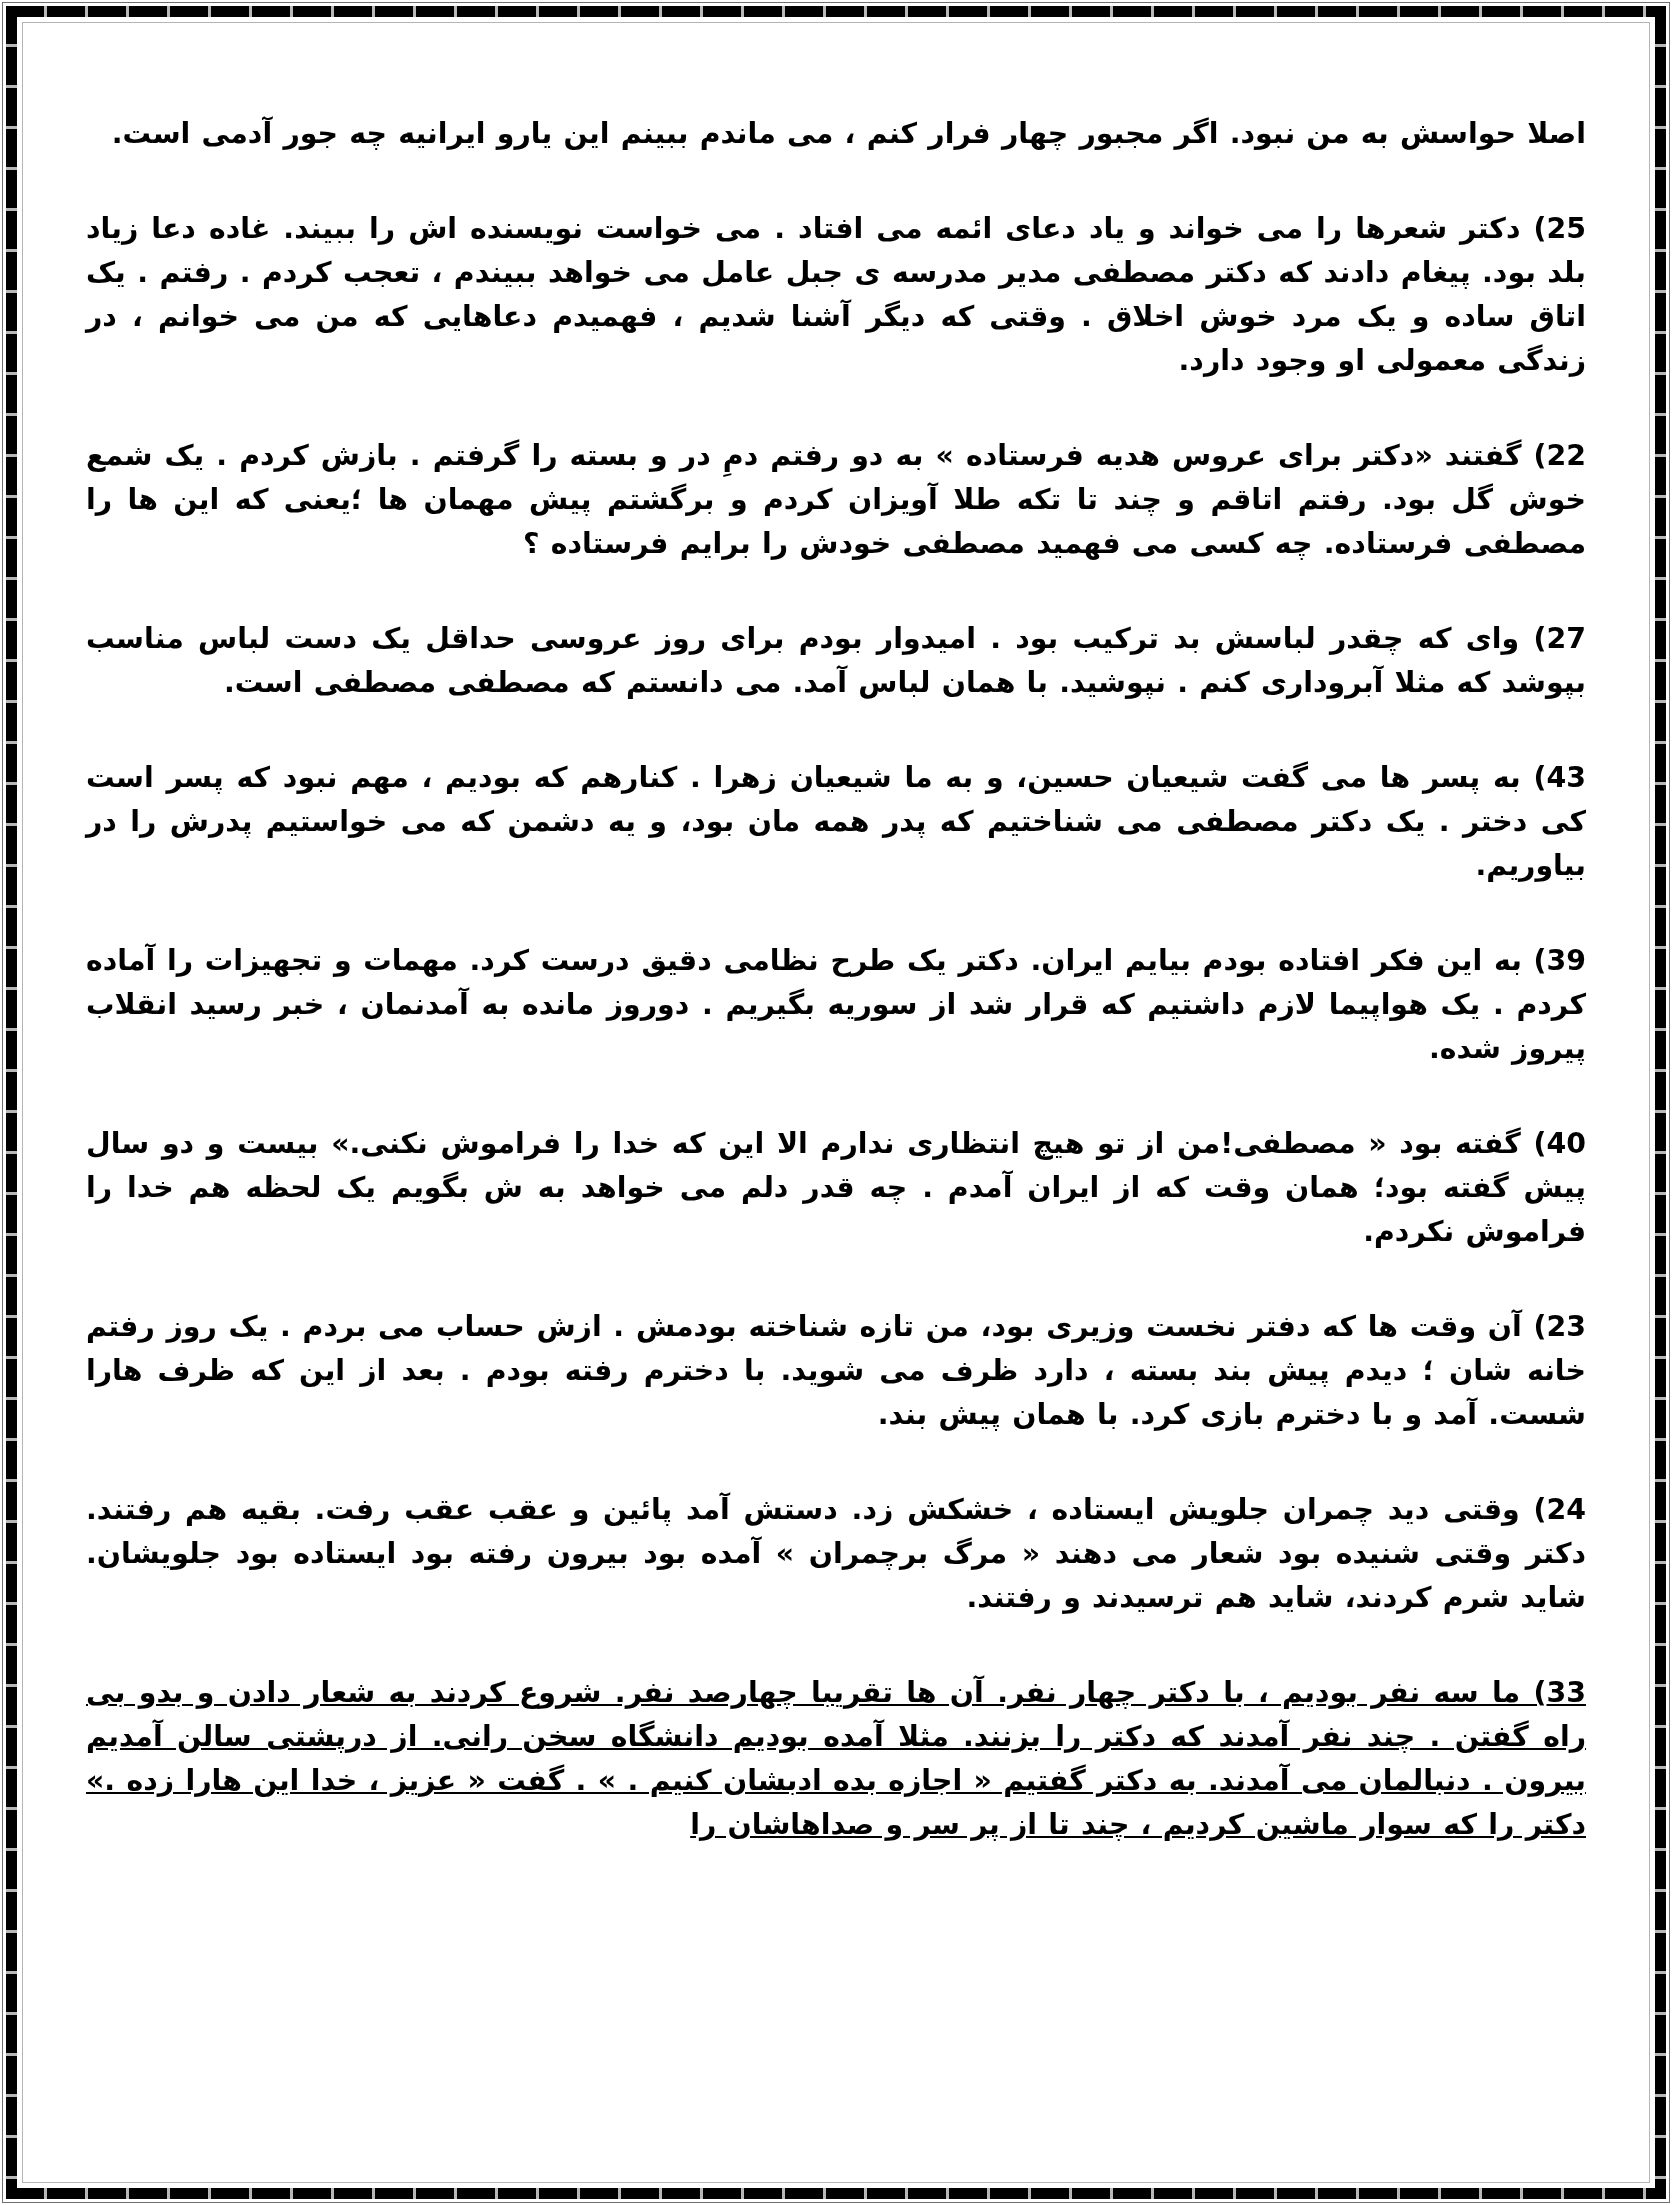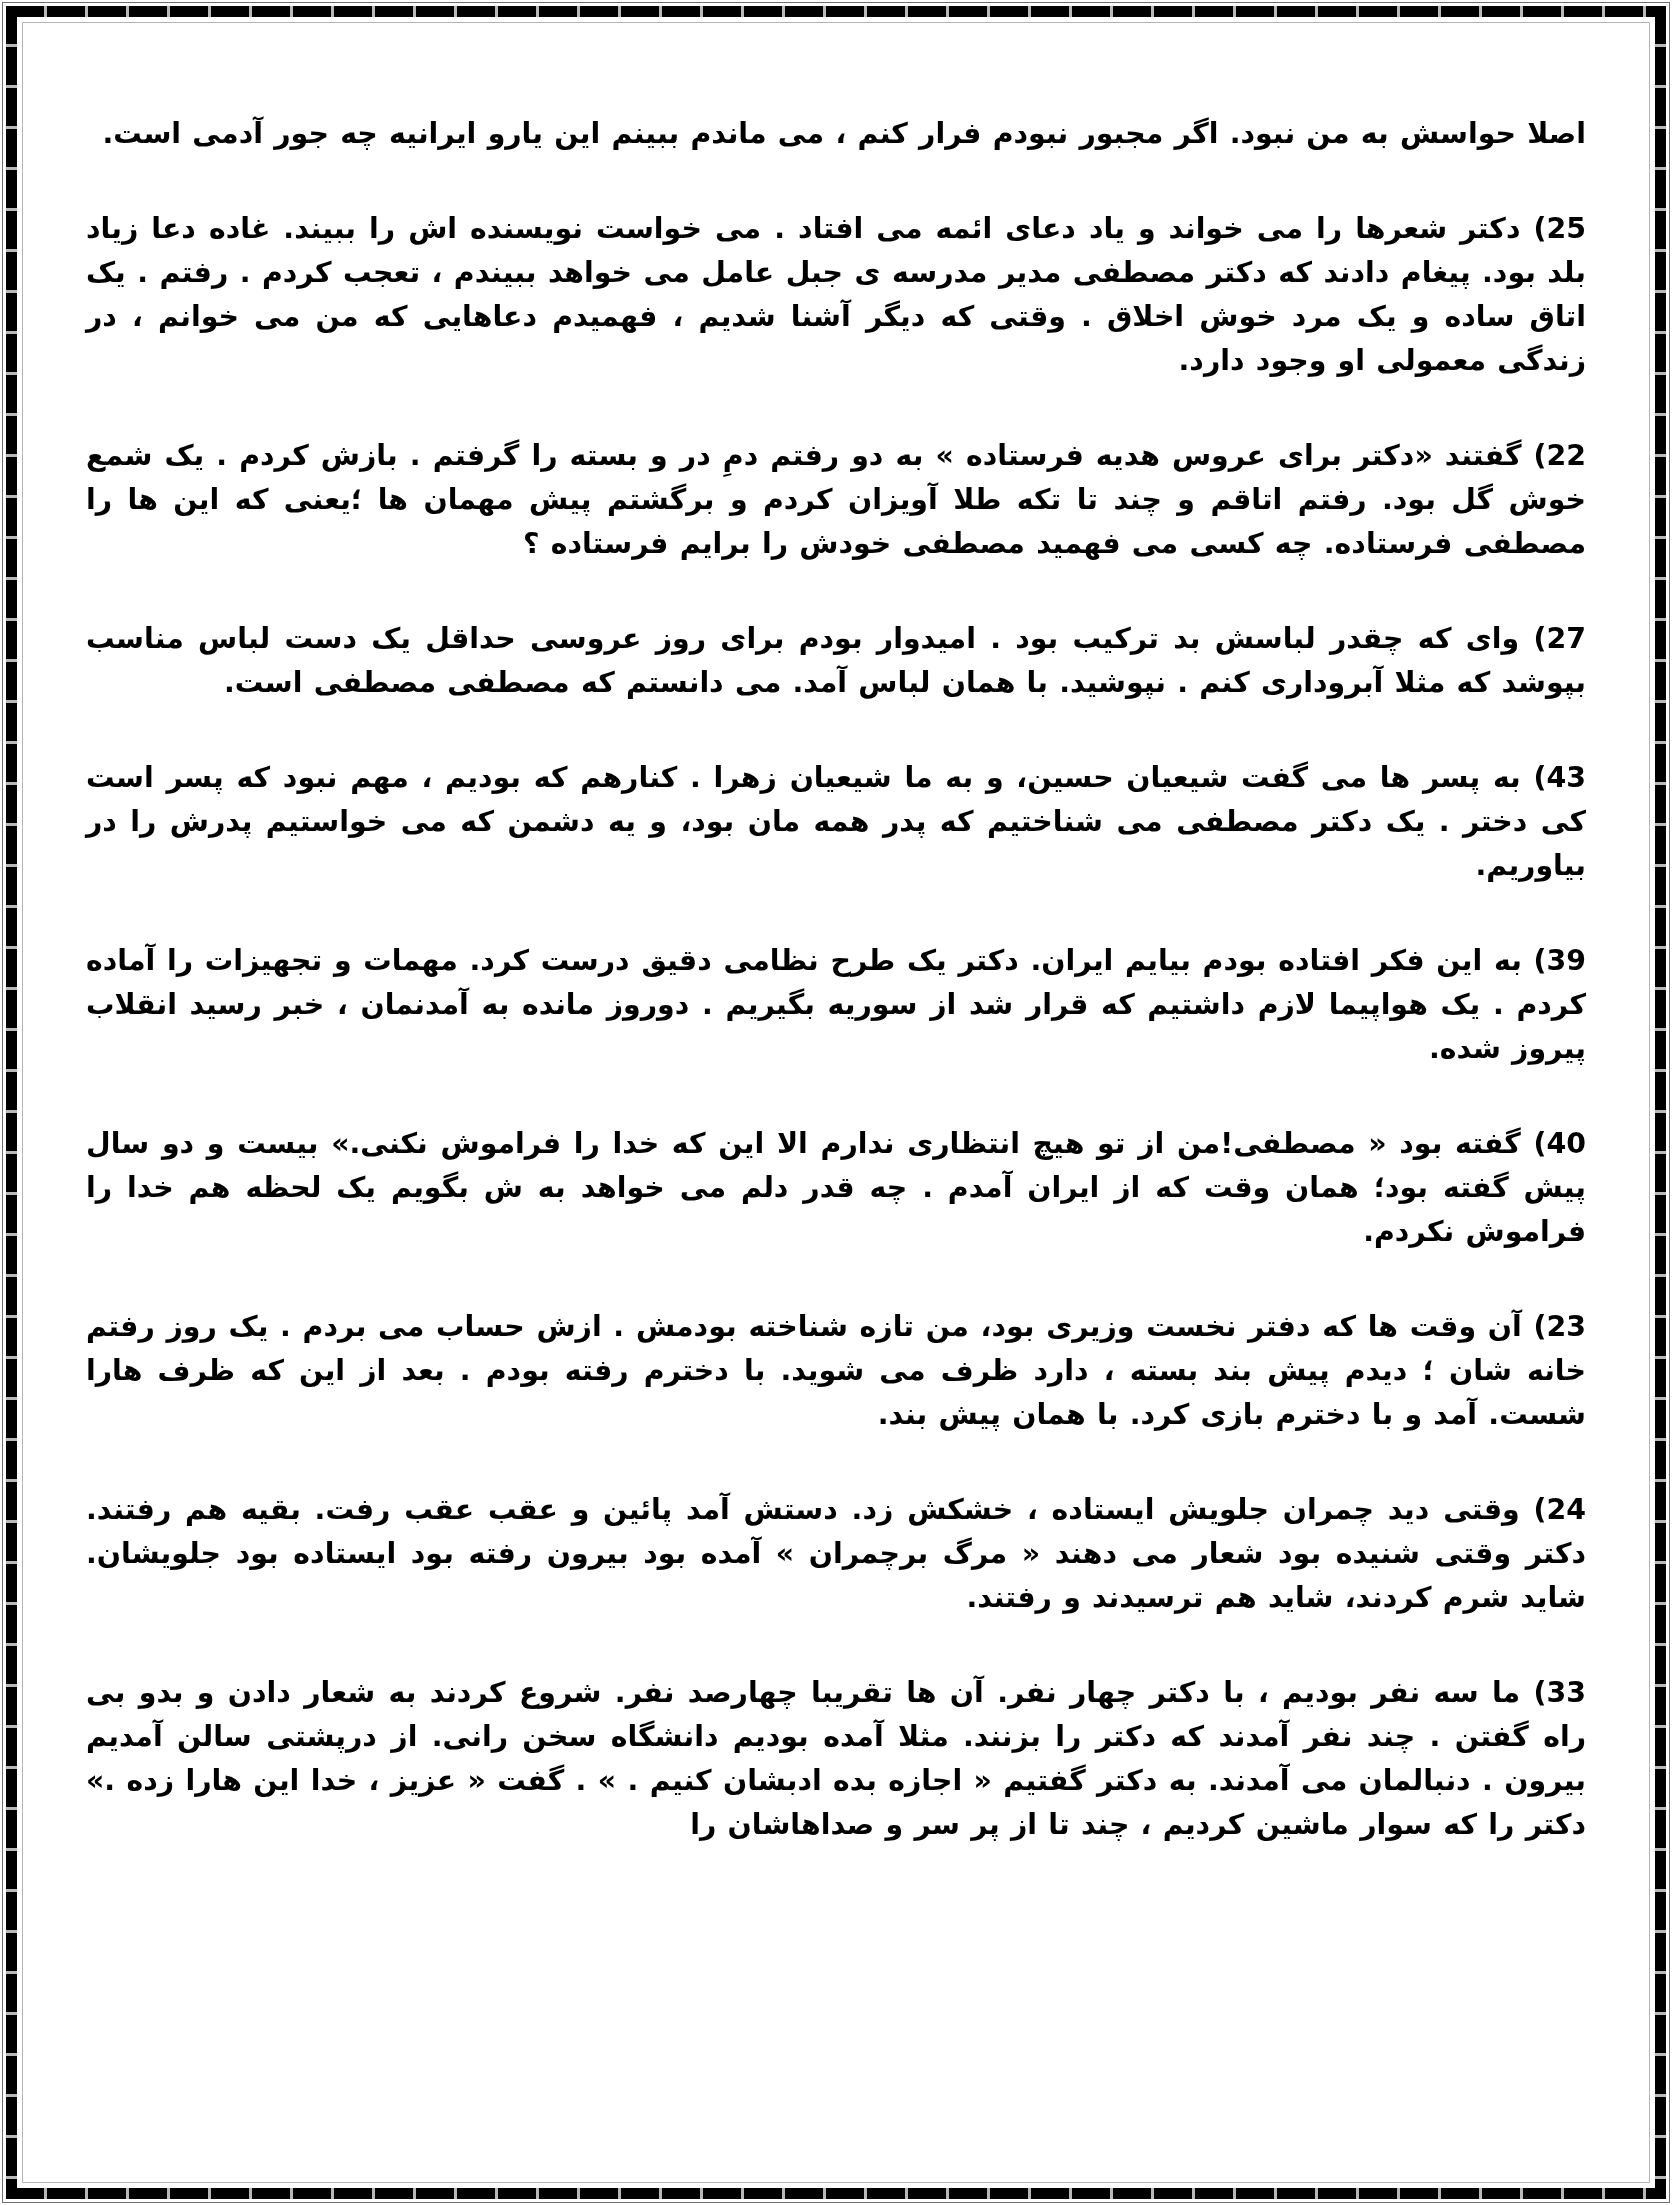--- a/index.html
+++ b/index.html
@@ -61,36 +61,36 @@
     color: #000000;
     font-weight: bold;
     font-size: 28.4px;
     line-height: 44px;
     overflow: hidden;
   }
   .para {
     margin: 0 0 51px 0;
     word-spacing: 1.4px;
   }
-  .para:last-child { margin-bottom: 12px; }
+  .para:last-child { margin-bottom: 12px; text-decoration: underline; }
 </style>
 </head>
 <body>
 
 <div class="page">
   <div class="frame-outer"></div>
   <div class="band band-top"></div>
   <div class="band band-bottom"></div>
   <div class="band band-left"></div>
   <div class="band band-right"></div>
   <div class="frame-inner"></div>
 
   <div class="content" dir="rtl">
 
-  <p class="para">اصلا حواسش به من نبود. اگر مجبور نبودم فرار کنم ، می ماندم ببینم این یارو ایرانیه چه جور آدمی است.</p>
+  <p class="para">اصلا حواسش به من نبود. اگر مجبور چهار فرار کنم ، می ماندم ببینم این یارو ایرانیه چه جور آدمی است.</p>
       <p class="para">25) دکتر شعرها را می خواند و یاد دعای ائمه می افتاد . می خواست نویسنده اش را ببیند. غاده دعا زیاد بلد بود. پیغام دادند که دکتر مصطفی مدیر مدرسه ی جبل عامل می خواهد ببیندم ، تعجب کردم . رفتم . یک اتاق ساده و یک مرد خوش اخلاق . وقتی که دیگر آشنا شدیم ، فهمیدم دعاهایی که من می خوانم ، در زندگی معمولی او وجود دارد.</p>
       <p class="para">22) گفتند «دکتر برای عروس هدیه فرستاده » به دو رفتم دمِ در و بسته را گرفتم . بازش کردم . یک شمع خوش گل بود. رفتم اتاقم و چند تا تکه طلا آویزان کردم و برگشتم پیش مهمان ها ؛یعنی که این ها را مصطفی فرستاده. چه کسی می فهمید مصطفی خودش را برایم فرستاده ؟</p>
       <p class="para">27) وای که چقدر لباسش بد ترکیب بود . امیدوار بودم برای روز عروسی حداقل یک دست لباس مناسب بپوشد که مثلا آبروداری کنم . نپوشید. با همان لباس آمد. می دانستم که مصطفی مصطفی است.</p>
       <p class="para">43) به پسر ها می گفت شیعیان حسین، و به ما شیعیان زهرا . کنارهم که بودیم ، مهم نبود که پسر است کی دختر . یک دکتر مصطفی می شناختیم که پدر همه مان بود، و یه دشمن که می خواستیم پدرش را در بیاوریم.</p>
       <p class="para">39) به این فکر افتاده بودم بیایم ایران. دکتر یک طرح نظامی دقیق درست کرد. مهمات و تجهیزات را آماده کردم . یک هواپیما لازم داشتیم که قرار شد از سوریه بگیریم . دوروز مانده به آمدنمان ، خبر رسید انقلاب پیروز شده.</p>
       <p class="para">40) گفته بود « مصطفی!من از تو هیچ انتظاری ندارم الا این که خدا را فراموش نکنی.» بیست و دو سال پیش گفته بود؛ همان وقت که از ایران آمدم . چه قدر دلم می خواهد به ش بگویم یک لحظه هم خدا را فراموش نکردم.</p>
       <p class="para">23) آن وقت ها که دفتر نخست وزیری بود، من تازه شناخته بودمش . ازش حساب می بردم . یک روز رفتم خانه شان ؛ دیدم پیش بند بسته ، دارد ظرف می شوید. با دخترم رفته بودم . بعد از این که ظرف هارا شست. آمد و با دخترم بازی کرد. با همان پیش بند.</p>
       <p class="para">24) وقتی دید چمران جلویش ایستاده ، خشکش زد. دستش آمد پائین و عقب عقب رفت. بقیه هم رفتند. دکتر وقتی شنیده بود شعار می دهند « مرگ برچمران » آمده بود بیرون رفته بود ایستاده بود جلویشان. شاید شرم کردند، شاید هم ترسیدند و رفتند.</p>
       <p class="para">33) ما سه نفر بودیم ، با دکتر چهار نفر. آن ها تقریبا چهارصد نفر. شروع کردند به شعار دادن و بدو بی راه گفتن . چند نفر آمدند که دکتر را بزنند. مثلا آمده بودیم دانشگاه سخن رانی. از درپشتی سالن آمدیم بیرون . دنبالمان می آمدند. به دکتر گفتیم « اجازه بده ادبشان کنیم . » . گفت « عزیز ، خدا این هارا زده .» دکتر را که سوار ماشین کردیم ، چند تا از پر سر و صداهاشان را</p>
     </div>

